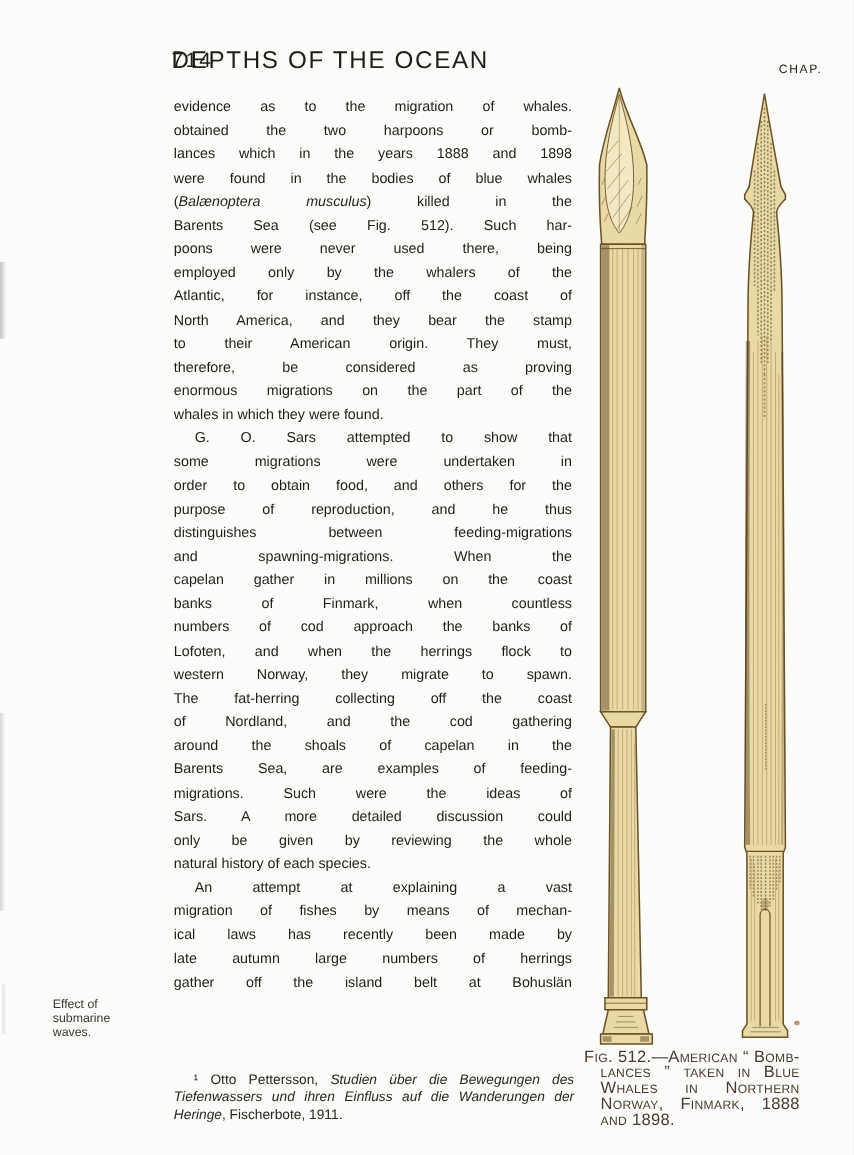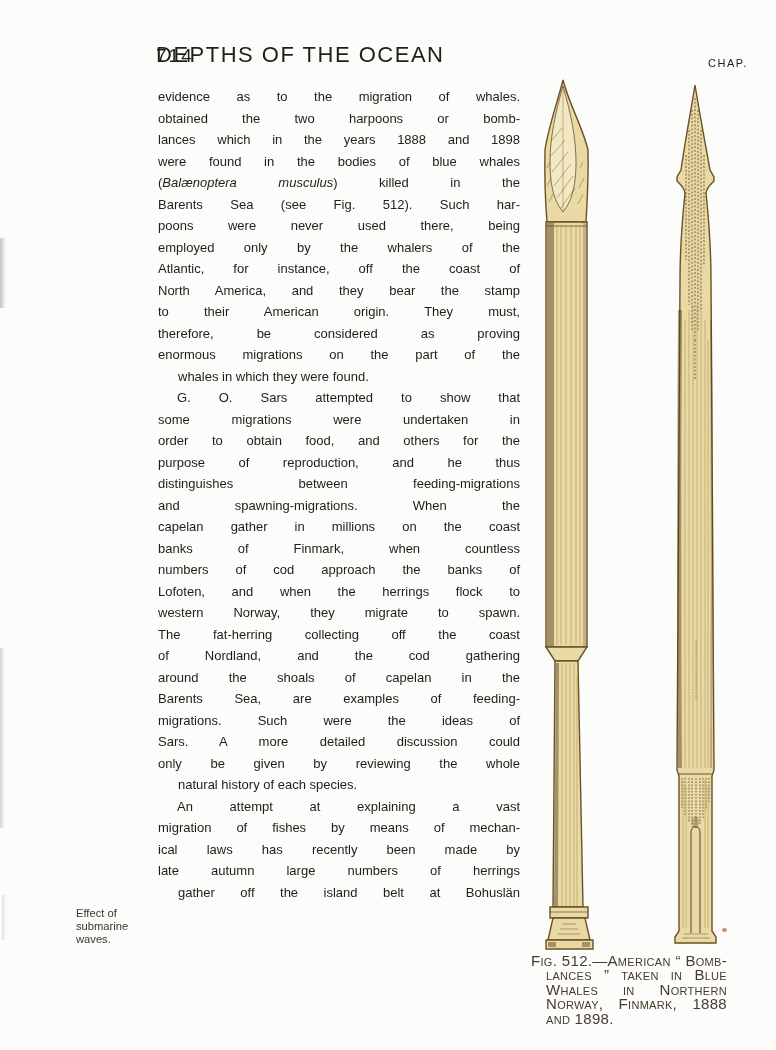--- a/index.html
+++ b/index.html
@@ -28,26 +28,26 @@
   
   .bodytext{
     position:absolute;left:158px;top:86px;width:362px;
     font-size:13px;line-height:21.5px;
   }
   .tline{
     text-align:justify;
     text-align-last:justify;
     white-space:normal;
   }
-  .para .tline.last{text-align-last:left;margin-left:20px;}
+  .para .tline.last{text-align-last:left;}
   .para.cont .tline.last{text-align-last:justify;}
   .para.indent .tline.first{text-indent:19px;}
   
   .margin-note{
-    position:absolute;left:76px;top:907px;width:92px;
+    position:absolute;left:48px;top:907px;width:92px;
     font-size:11.2px;line-height:13px;color:#3a352f;
   }
   .margin-note .tline{text-align:left;text-align-last:left;}
   
   .footnote{
     position:absolute;left:158px;top:973px;width:364px;
     font-size:12.5px;line-height:16px;color:#2a2620;
   }
   .footnote .tline.first{text-indent:18px;}
   .footnote .tline.last{text-align-last:left;}
@@ -135,20 +135,25 @@
         <div class="tline last"><span>gather off the island belt at Bohuslän</span></div>
       </div>
   </div>
 
   <div class="margin-note">
       <div class="tline first"><span>Effect of</span></div>
       <div class="tline"><span>submarine</span></div>
       <div class="tline last"><span>waves.</span></div>
     </div>
 
+  <div class="footnote">
+      <div class="tline first"><span>¹ Otto Pettersson, </span><i>Studien über die Bewegungen des</i></div>
+      <div class="tline"><i>Tiefenwassers und ihren Einfluss auf die Wanderungen der</i></div>
+      <div class="tline last"><i>Heringe</i><span>, Fischerbote, 1911.</span></div>
+    </div>
 
   <div class="caption">
       <div class="tline first"><span>Fig. 512.—American “ Bomb-</span></div>
       <div class="tline"><span>lances ” taken in Blue</span></div>
       <div class="tline"><span>Whales in Northern</span></div>
       <div class="tline"><span>Norway, Finmark, 1888</span></div>
       <div class="tline last"><span>and 1898.</span></div>
     </div>
 
   <svg class="harpoon" style="left:542px;top:76px;" width="56" height="876" viewBox="0 0 56 876">

